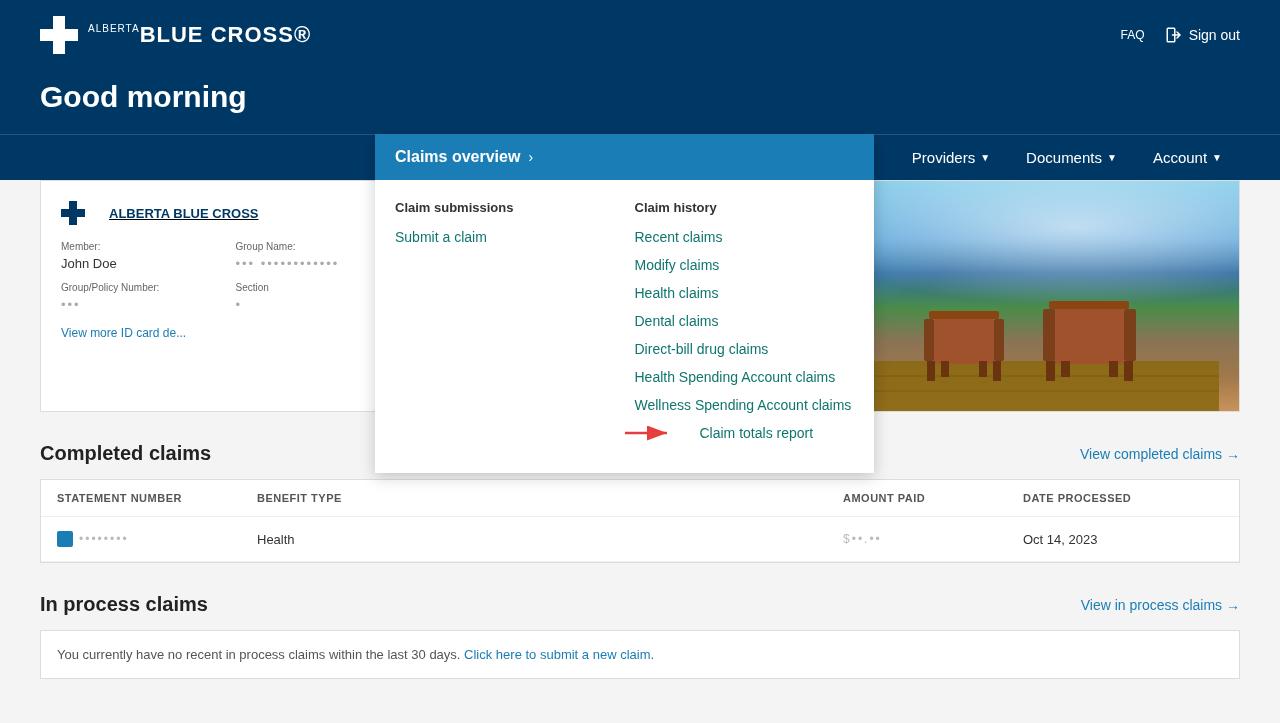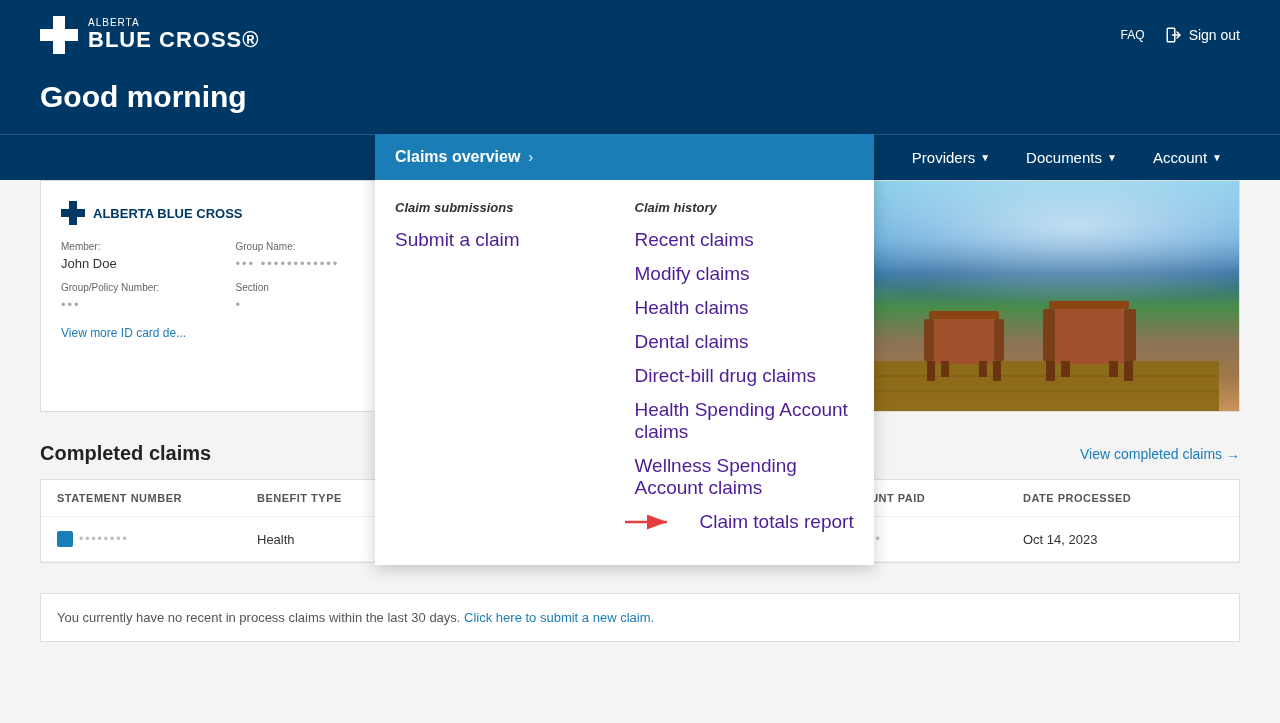--- a/index.html
+++ b/index.html
@@ -18,21 +18,21 @@
       display: flex;
       align-items: center;
       gap: 10px;
     }
     .logo-cross {
       width: 38px;
       height: 38px;
     }
     .logo-text {
       display: flex;
-      flex-direction: column;
+      flex-direction: row;
       line-height: 1.1;
     }
     .logo-alberta {
       color: #fff;
       font-size: 10px;
       letter-spacing: 1px;
     }
     .logo-blue-cross {
       color: #fff;
       font-size: 22px;
@@ -129,27 +129,26 @@
     }
     .dropdown-col {
       flex: 1;
     }
     .dropdown-col-title {
       color: #333;
       font-size: 13px;
       font-weight: bold;
       margin-bottom: 14px;
       text-transform: none;
-      font-style: italic;
     }
     .dropdown-link {
       display: block;
-      color: #4c1d95;
+      color: #0f766e;
       text-decoration: none;
-      font-size: 19px;
+      font-size: 14px;
       margin-bottom: 12px;
       cursor: pointer;
     }
 
     
     .arrow-container {
       position: relative;
       display: flex;
       align-items: center;
       padding-left: 20px;
@@ -179,22 +178,23 @@
     }
     .id-card {
       background: #fff;
       padding: 20px;
       width: 380px;
       border-right: 1px solid #eee;
     }
     .id-card-header {
       display: flex;
       align-items: center;
-      gap: 8px;
+      gap: 24px;
       margin-bottom: 16px;
+      text-decoration: underline;
     }
     .id-card-logo-small {
       width: 24px;
       height: 24px;
     }
     .id-card-logo-text {
       font-size: 13px;
       font-weight: bold;
       color: #003865;
     }
@@ -500,19 +500,23 @@
         </span>
         <span class="table-cell">Health</span>
         <span class="table-cell"></span>
         <span class="table-cell blurred-cell">$••.••</span>
         <span class="table-cell">Oct 14, 2023</span>
       </div>
     </div>
   </div>
 
   <div class="in-process-section">
+    <div class="section-header">
+      <span class="section-title">In process claims</span>
+      <a class="view-all-link">View in process claims →</a>
+    </div>
     <div class="no-claims-text">
       <span>You currently have no recent in process claims within the last 30 days.</span>
       <a class="submit-link">Click here to submit a new claim.</a>
     </div>
   </div>
 
 </div>
 
 </body></html>

